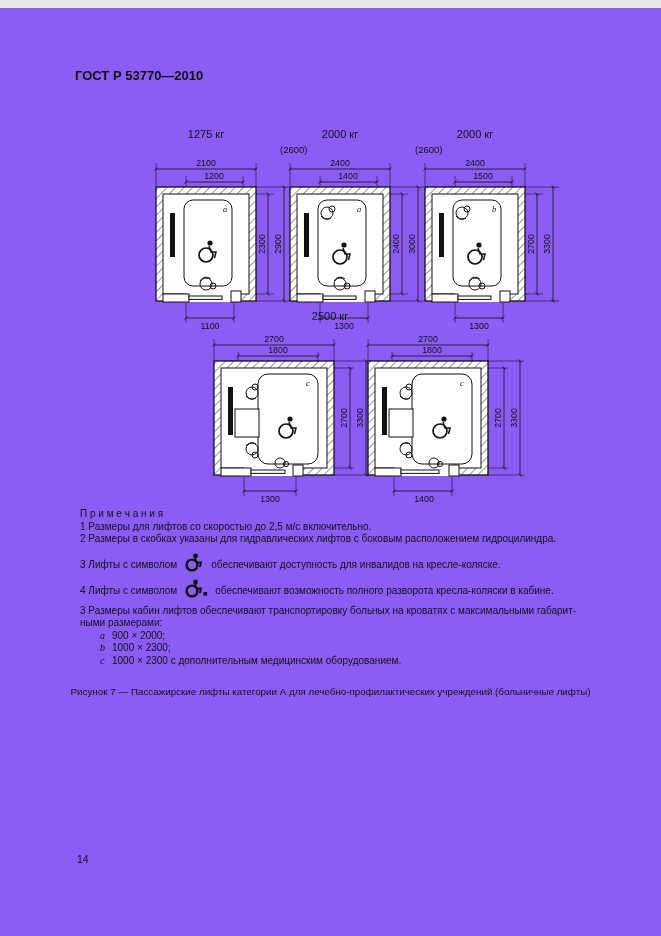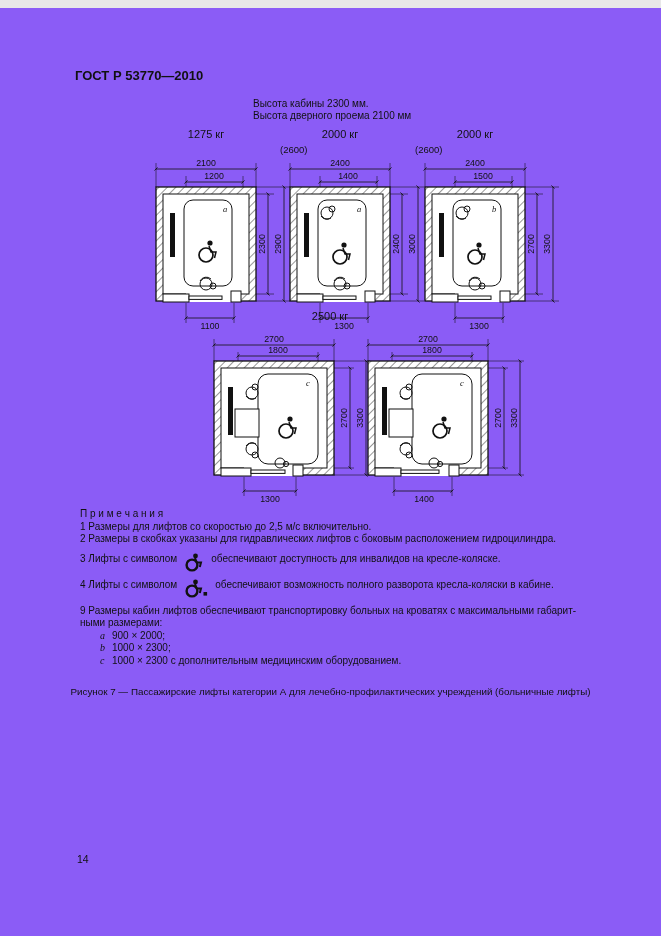--- a/index.html
+++ b/index.html
@@ -25,21 +25,21 @@
   .wall{fill:url(#hatch);stroke:#111;stroke-width:1.3;}
   .cav{fill:#fff;stroke:#111;stroke-width:1;}
   .bed{fill:#fff;stroke:#111;stroke-width:1;}
   .turn circle,.turn path{fill:none;stroke:#111;stroke-width:1;}
   .wc circle.wheel{fill:none;stroke:#111;stroke-width:1.7;}
   .wc circle.head{fill:#111;}
   .wc path{fill:none;stroke:#111;stroke-width:1.5;}
 
   .notes{position:absolute;left:80px;top:500px;width:520px;font-size:10px;line-height:12.5px;}
   .notes .nline{white-space:nowrap;}
-  .notes .iconrow{display:flex;align-items:flex-start;gap:7px;margin:7px 0;white-space:nowrap;}
+  .notes .iconrow{display:flex;align-items:flex-end;gap:7px;margin:7px 0;white-space:nowrap;}
   .notes .sub{margin-left:20px;}
   .notes .ital{font-family:"Liberation Serif","DejaVu Serif",serif;font-style:italic;display:inline-block;width:12px;}
 </style>
 </head>
 <body>
 
 <div class="page">
 
   <svg width="0" height="0" style="position:absolute">
     <defs>
@@ -48,24 +48,20 @@
         <line x1="0" y1="0" x2="0" y2="6" stroke="#2f2f2f" stroke-width="1"></line>
       </pattern>
       <marker id="tick" viewBox="0 0 10 10" refX="5" refY="5" markerWidth="6.5" markerHeight="6.5" orient="auto">
         <path d="M2,8 L8,2" stroke="#111" stroke-width="1.6" fill="none"></path>
       </marker>
     </defs>
   </svg>
 
   <div class="hdr">ГОСТ Р 53770—2010</div>
 
-  <div class="intro">
-    <div>Высота кабины 2300 мм.</div>
-    <div>Высота дверного проема 2100 мм</div>
-  </div>
 
   <div class="diag" style="left:146px;top:120px;">
     <div class="wlabel">1275 кг</div>
     <div class="plabel"></div>
     <svg width="152" height="178" viewBox="0 0 152 178">
       <g class="ext">
         <line x1="10" y1="30" x2="10" y2="6"></line>
           <line x1="110" y1="30" x2="110" y2="6"></line>
         <line x1="40" y1="30" x2="40" y2="19"></line>
           <line x1="97" y1="30" x2="97" y2="19"></line>
@@ -364,21 +360,21 @@
     <div class="iconrow">
       <span>4  Лифты с символом</span>
       <svg width="24" height="19" viewBox="0 0 24 19">
         <circle cx="8" cy="12" r="5.4" fill="none" stroke="#111" stroke-width="2.4"></circle>
         <circle cx="11.5" cy="3" r="2.4" fill="#111"></circle>
         <path d="M11,5 L12.8,9.6 L17,9.6 L15.8,14" fill="none" stroke="#111" stroke-width="2"></path>
         <rect x="19.5" y="13" width="3.6" height="3.6" fill="#111"></rect>
       </svg>
       <span>обеспечивают возможность полного разворота кресла-коляски в кабине.</span>
     </div>
-    <div class="nline" style="margin-top:7px">9  Размеры кабин лифтов обеспечивают транспортировку больных на кроватях с максимальными габарит-</div>
+    <div class="nline" style="margin-top:7px">3  Размеры кабин лифтов обеспечивают транспортировку больных на кроватях с максимальными габарит-</div>
     <div class="nline">ными размерами:</div>
     <div class="nline sub">
       <span class="ital">a</span><span>900 × 2000;</span>
     </div>
     <div class="nline sub">
       <span class="ital">b</span><span>1000 × 2300;</span>
     </div>
     <div class="nline sub">
       <span class="ital">c</span><span>1000 × 2300 с дополнительным медицинским оборудованием.</span>
     </div>

